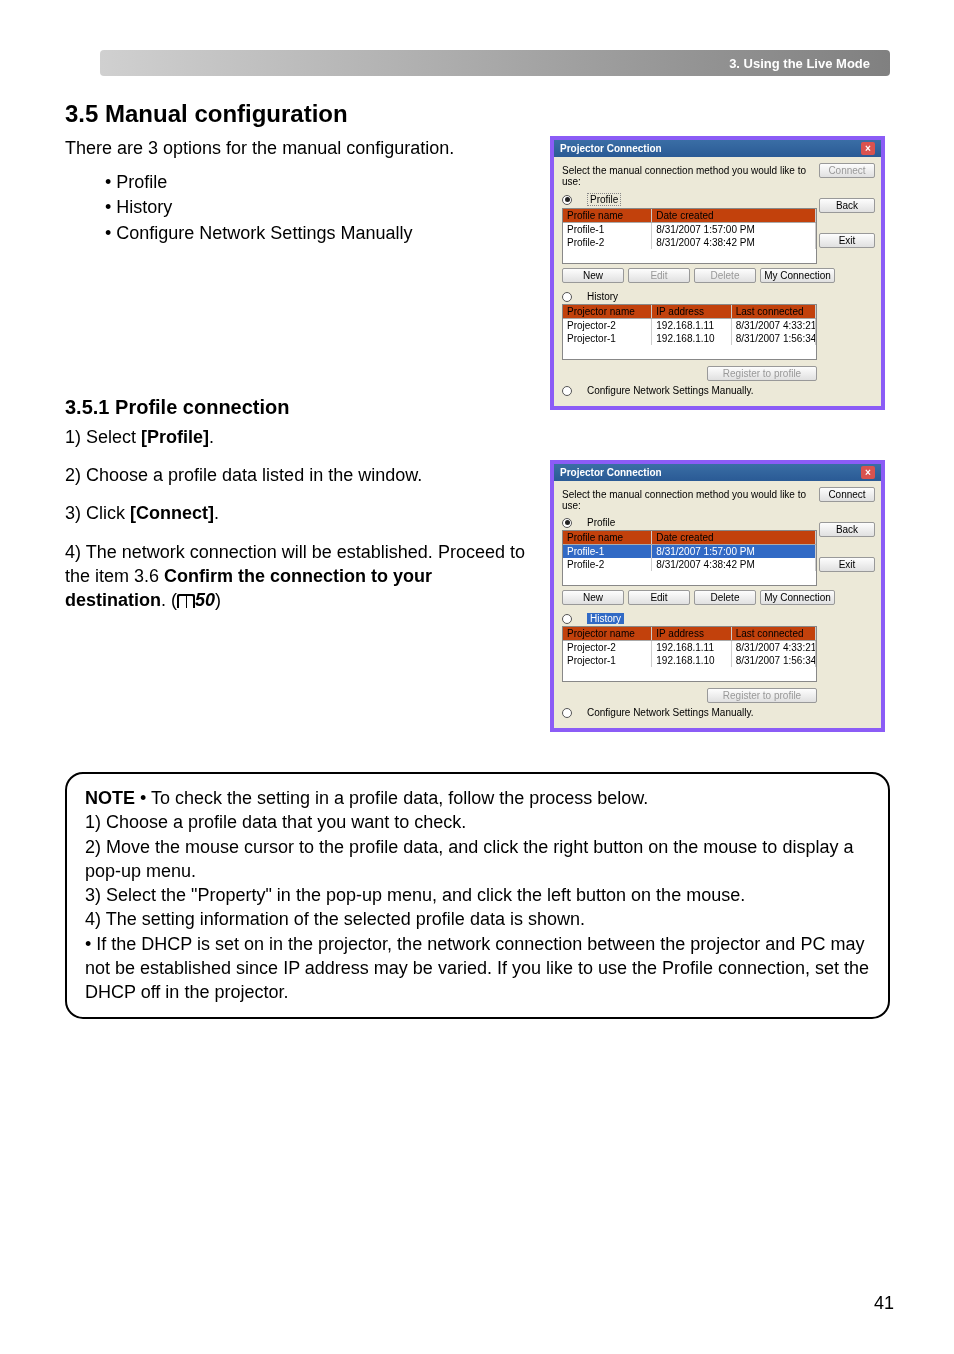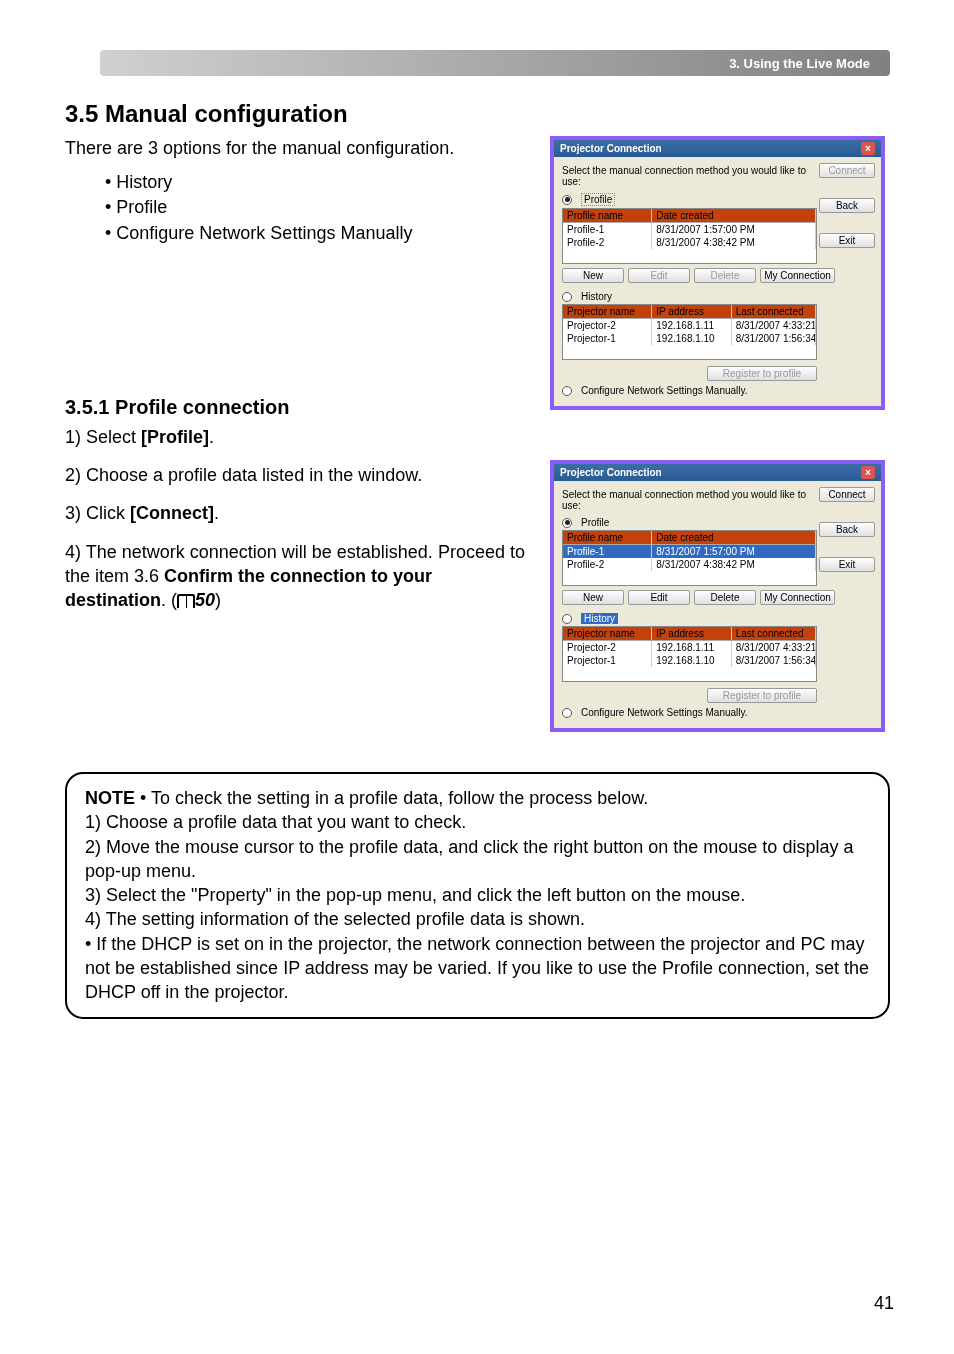--- a/index.html
+++ b/index.html
@@ -127,21 +127,21 @@
   }
   .dlg-btn {
     background: linear-gradient(to bottom, #fdfdfd, #e0e0e0);
     border: 1px solid #999;
     border-radius: 2px;
     font-size: 10px;
     padding: 1px 0;
     text-align: center;
   }
   .dlg-btn.disabled { color: #999; }
-  .radio-row { display: flex; align-items: center; gap: 9px; margin-bottom: 2px; }
+  .radio-row { display: flex; align-items: center; gap: 15px; margin-bottom: 2px; }
   .radio { width: 10px; height: 10px; border: 1px solid #555; border-radius: 50%; background: #fff; display: inline-flex; align-items: center; justify-content: center; }
   .radio.sel::after { content: ""; width: 5px; height: 5px; background: #222; border-radius: 50%; }
   .tbl {
     border: 1px solid #888;
     background: #fff;
     width: 255px;
     margin-bottom: 4px;
   }
   .tbl-head {
     display: flex;
@@ -183,22 +183,22 @@
   <span>3. Using the Live Mode</span>
 </div>
 
 <div class="content">
   <h1>3.5 Manual configuration</h1>
 
   <div class="two-col">
     <div class="left">
       <div class="intro">There are 3 options for the manual configuration.</div>
       <div class="bullets">
+        <div>• Profile</div>
         <div>• History</div>
-        <div>• Profile</div>
         <div>• Configure Network Settings Manually</div>
       </div>
 
       <div class="spacer-top"></div>
 
       <h2>3.5.1 Profile connection</h2>
       <div class="body-text">
         <span>1) Select </span><span class="bold">[Profile]</span><span>.</span>
       </div>
       <div class="body-text">2) Choose a profile data listed in the window.</div>

